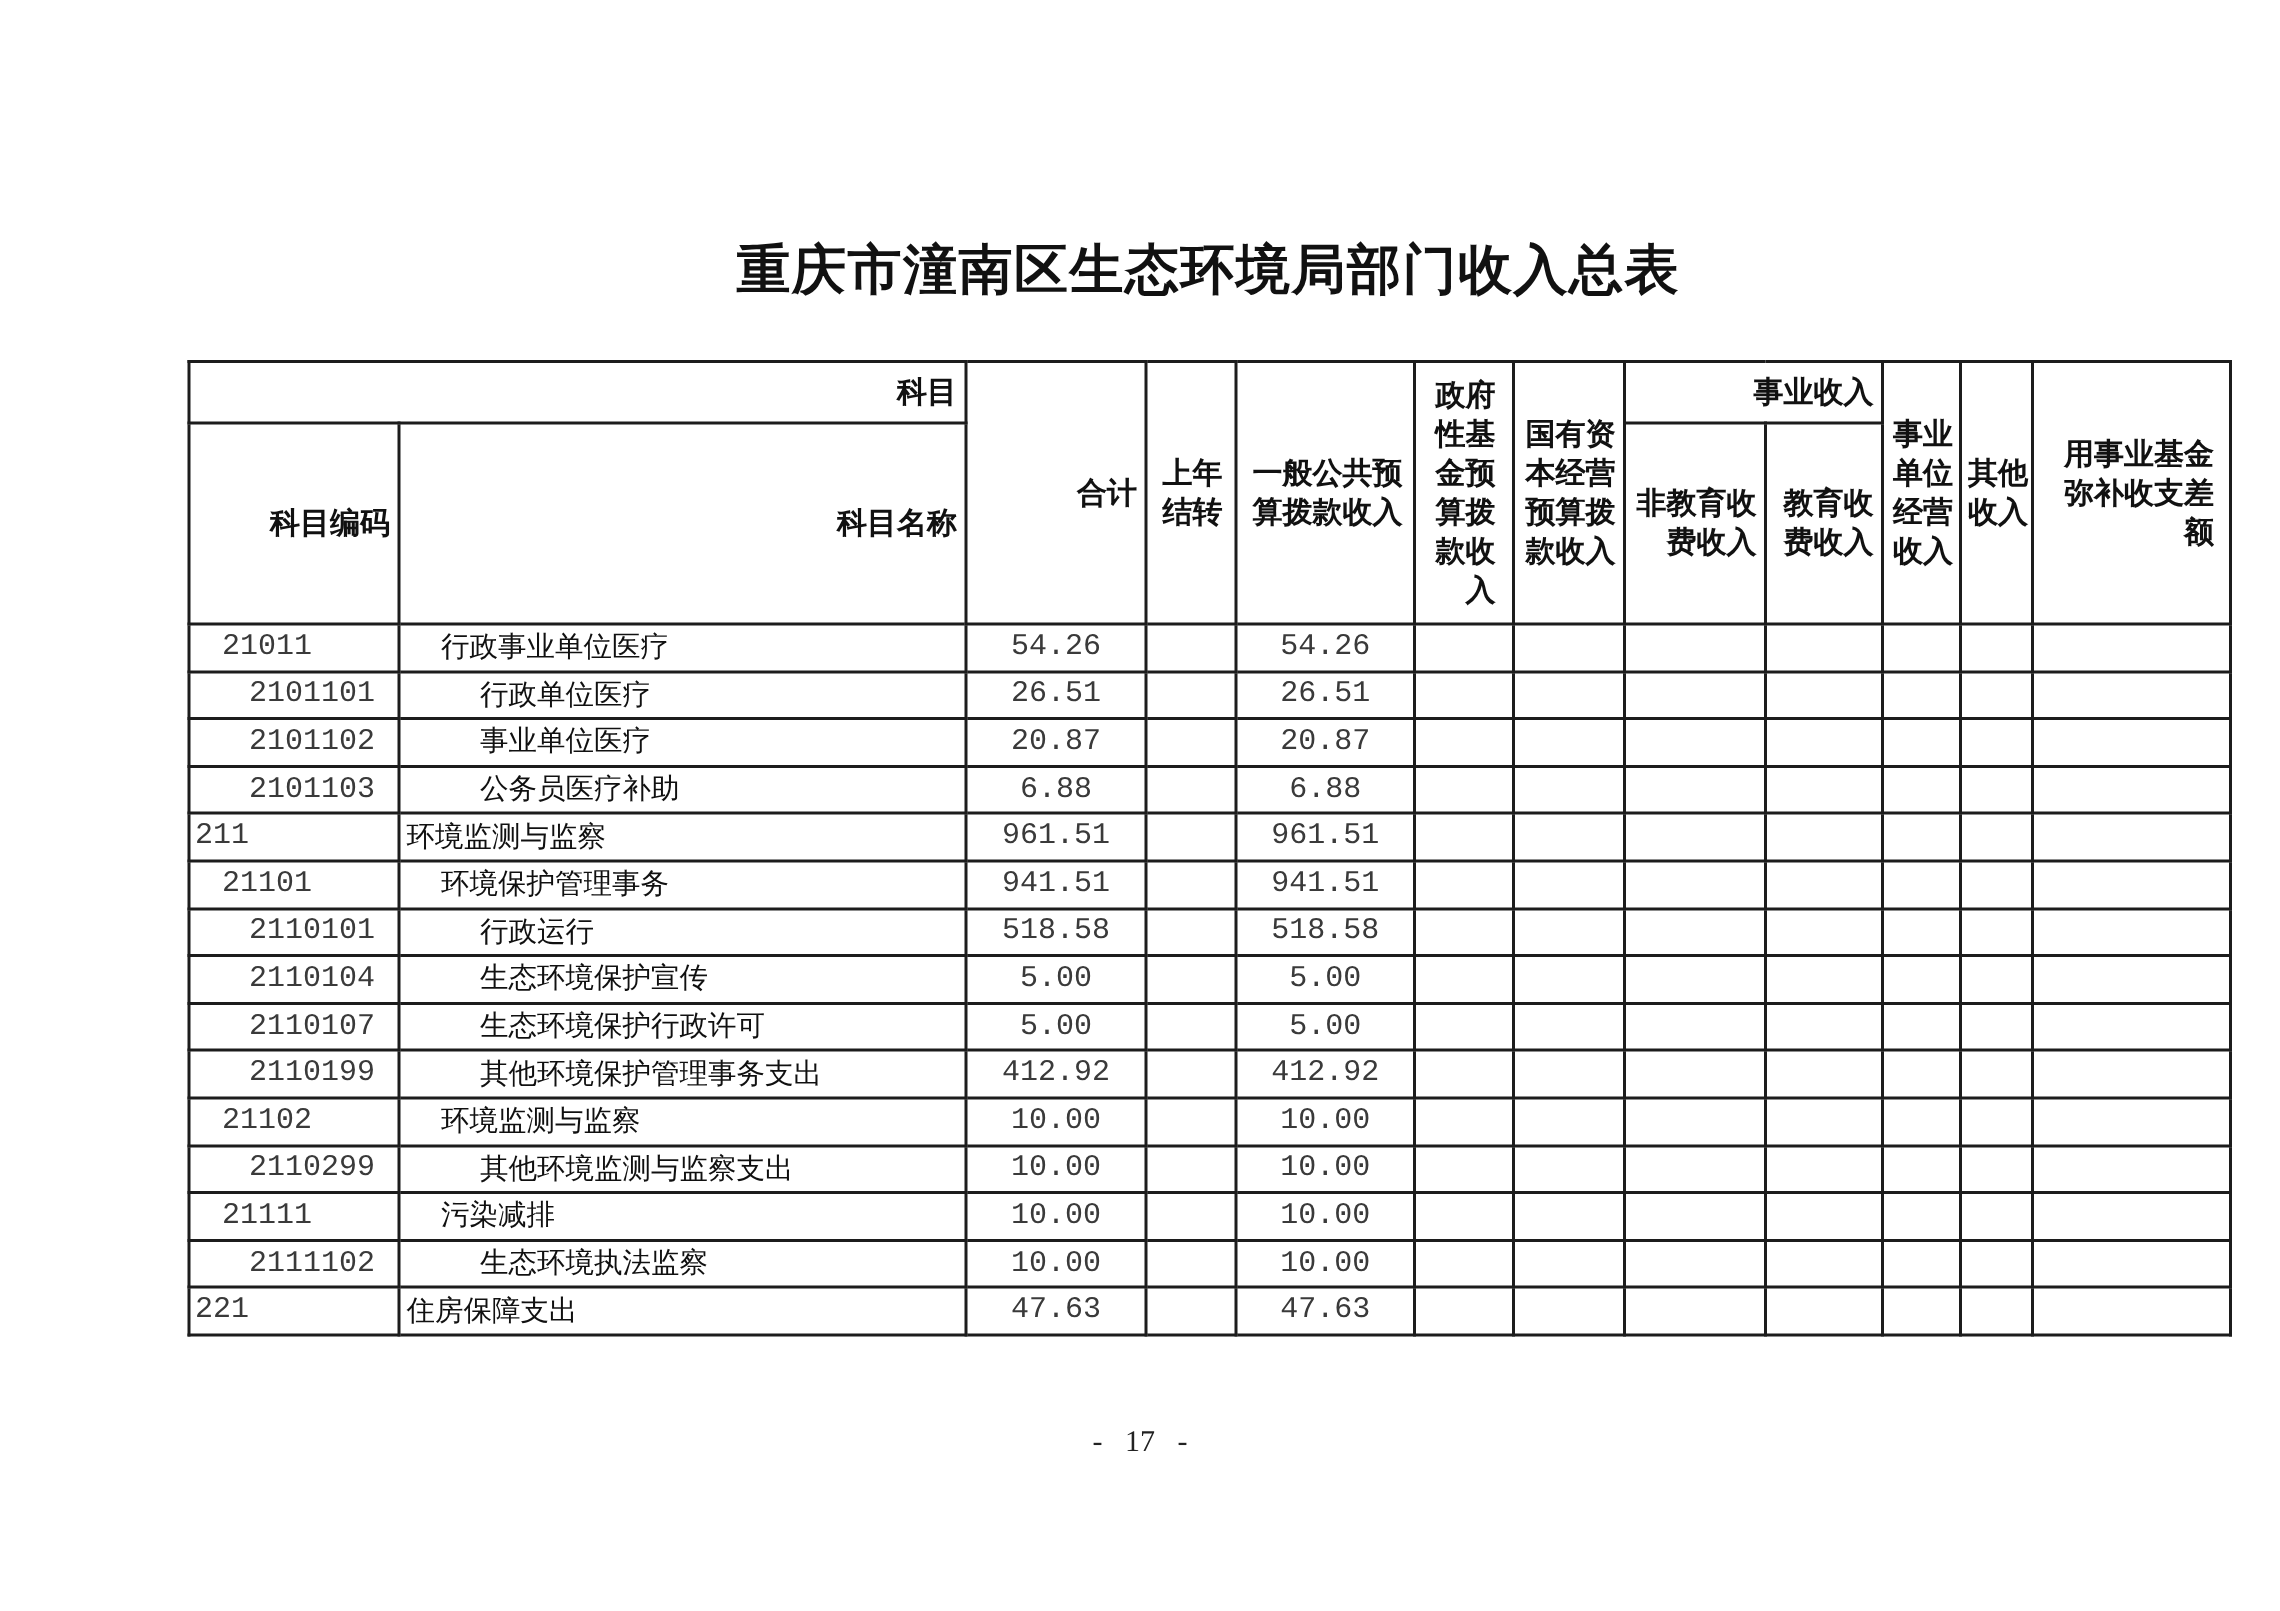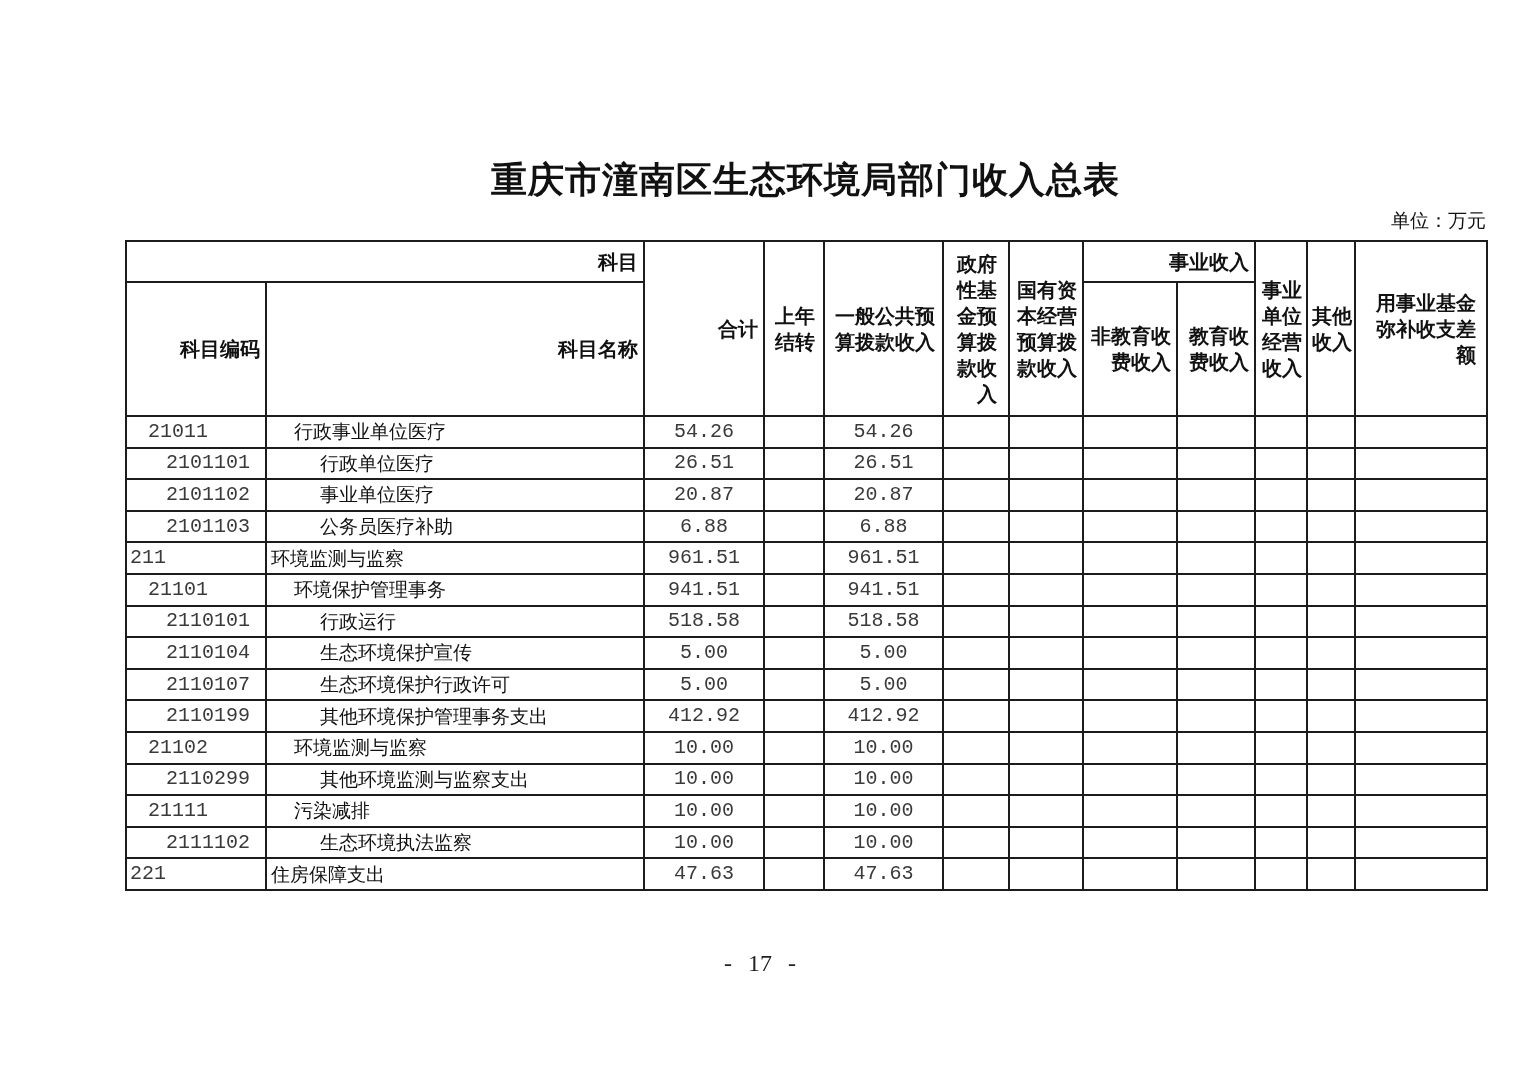--- a/index.html
+++ b/index.html
@@ -25,21 +25,21 @@
   .unit-label {
     position: absolute;
     top: 208px; left: 125px; width: 1361px;
     text-align: right;
     font-size: 19px;
   }
   .page-number {
     position: absolute;
     top: 950px; left: 0; width: 1520px;
     text-align: center;
-    font-size: 24px;
+    font-size: 20px;
     word-spacing: 10px;
     color: #222;
   }
 
   table.income {
     position: absolute;
     left: 125px; top: 240px;
     width: 1361px;
     border-collapse: collapse;
     table-layout: fixed;
@@ -88,21 +88,20 @@
   td.name.i0 { padding-left: 4px;  }
   td.name.i1 { padding-left: 27px; }
   td.name.i2 { padding-left: 53px; }
 </style>
 </head>
 <body>
 
 <div class="page">
 
   <div class="doc-title">重庆市潼南区生态环境局部门收入总表</div>
-  <div class="unit-label">单位：万元</div>
 
   <table class="income">
     <colgroup>
       <col style="width:140px">
         <col style="width:378px">
         <col style="width:120px">
         <col style="width:60px">
       <col style="width:119px">
         <col style="width:66px">
         <col style="width:74px">

